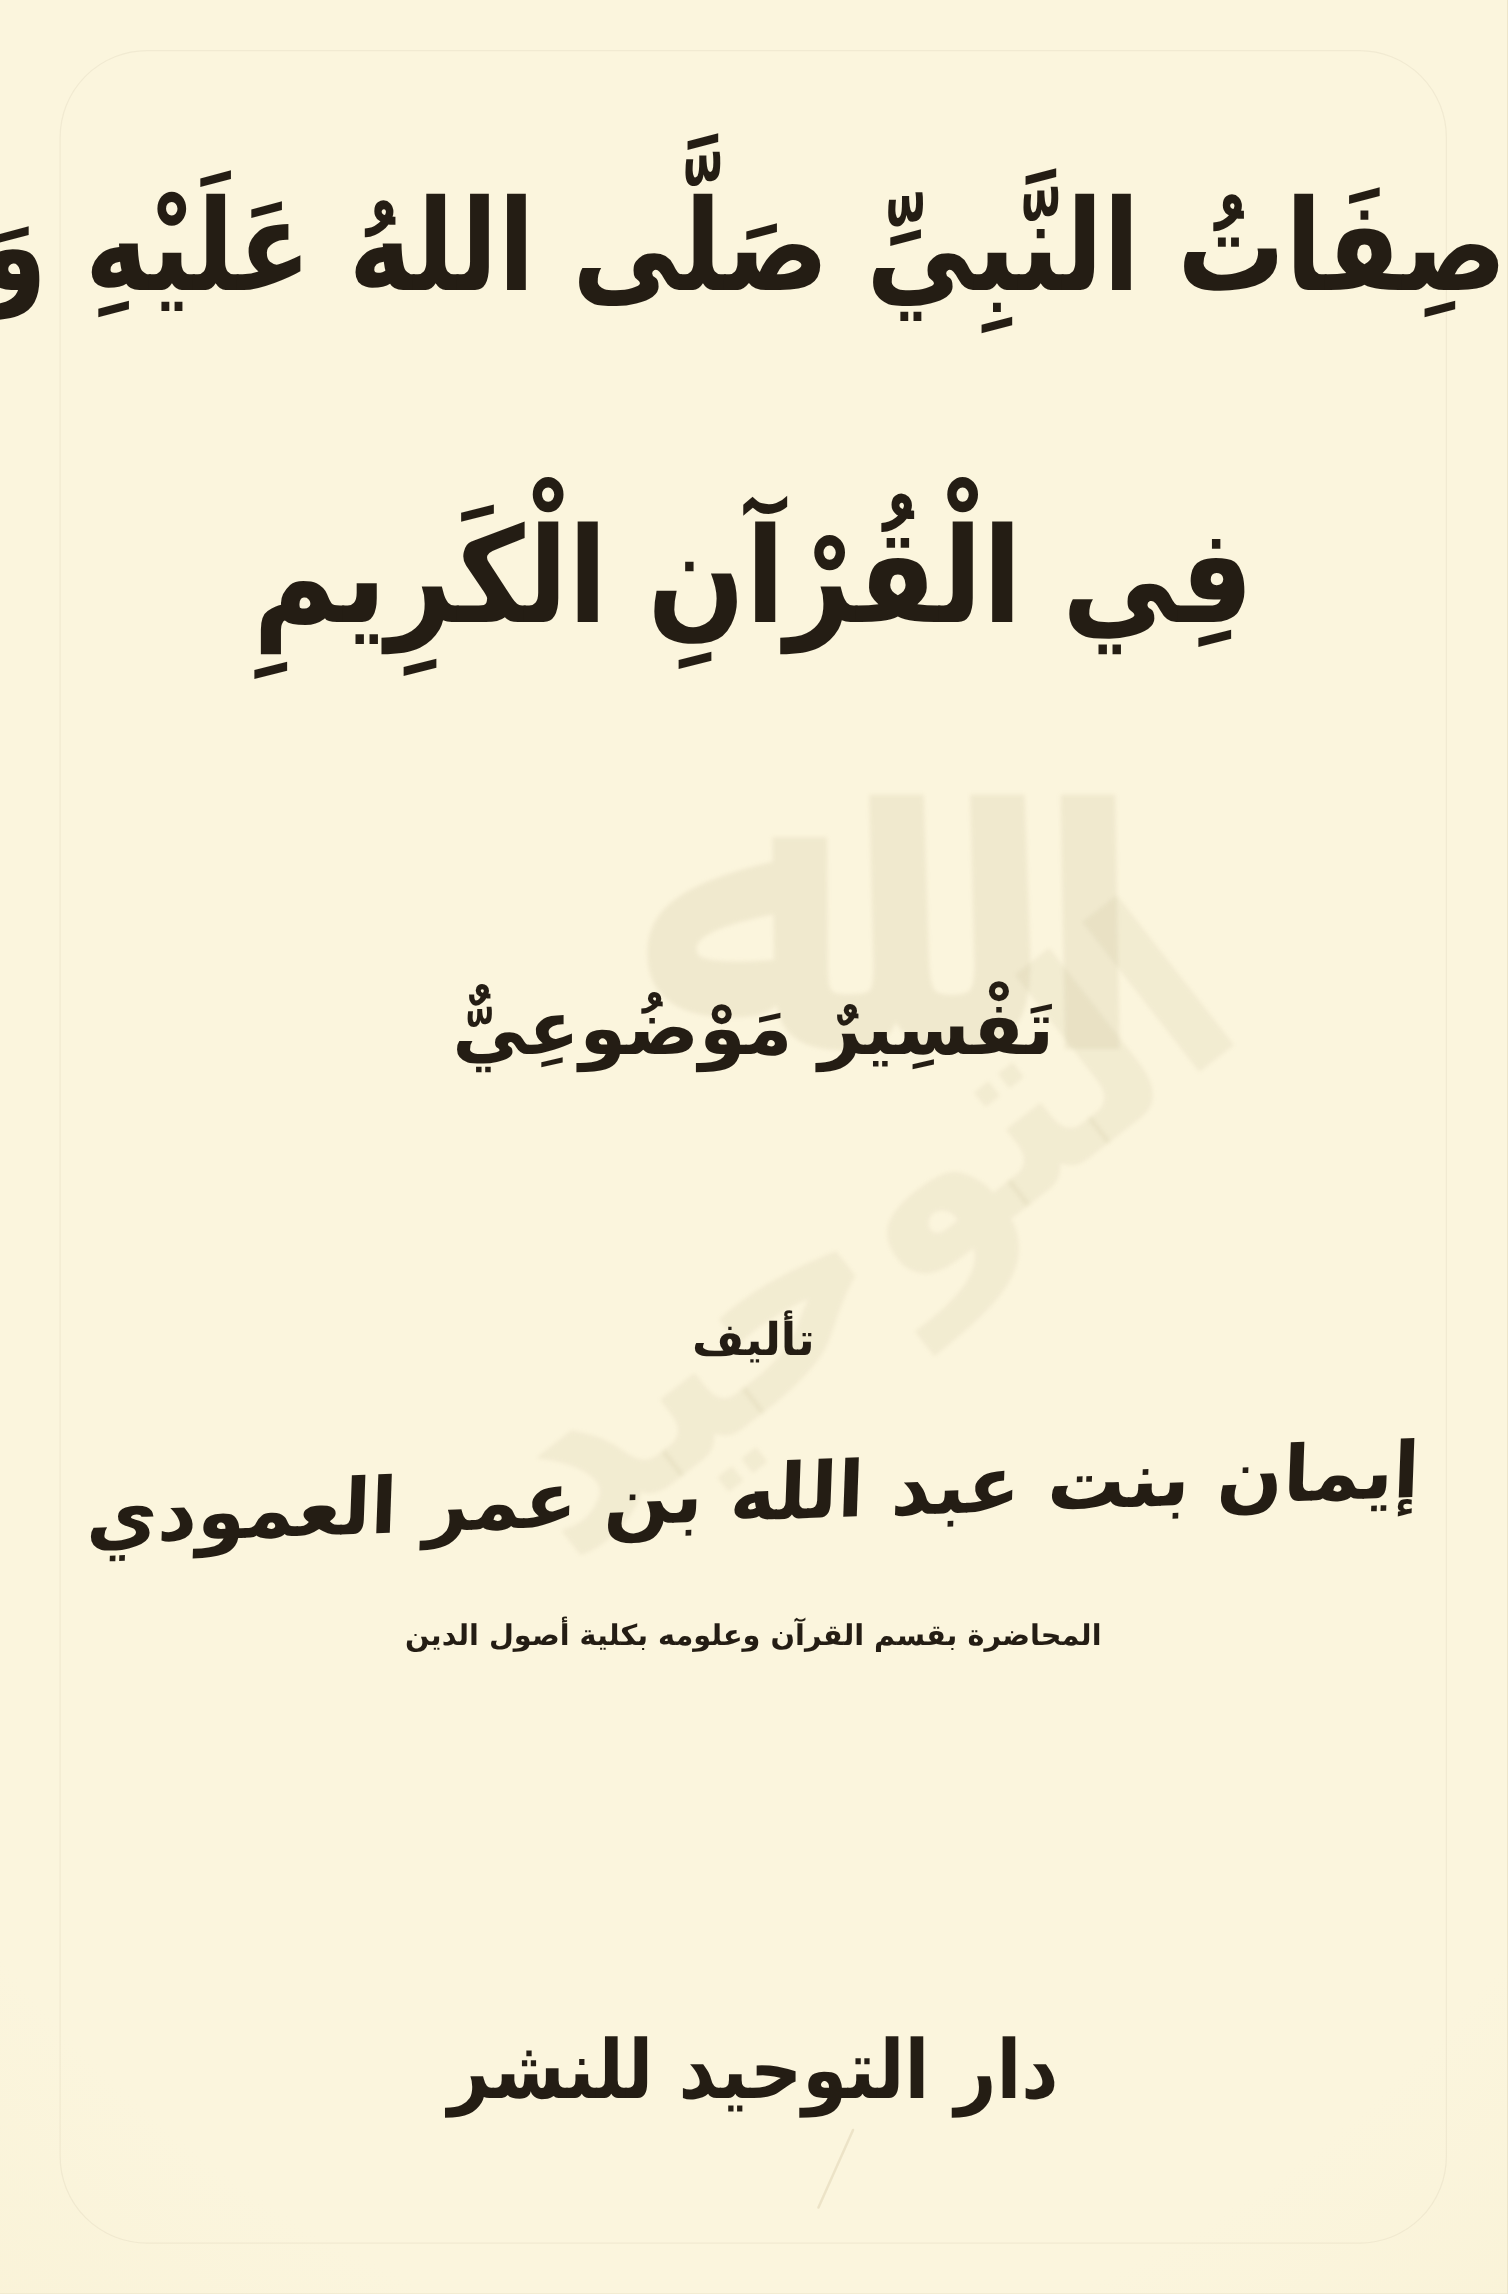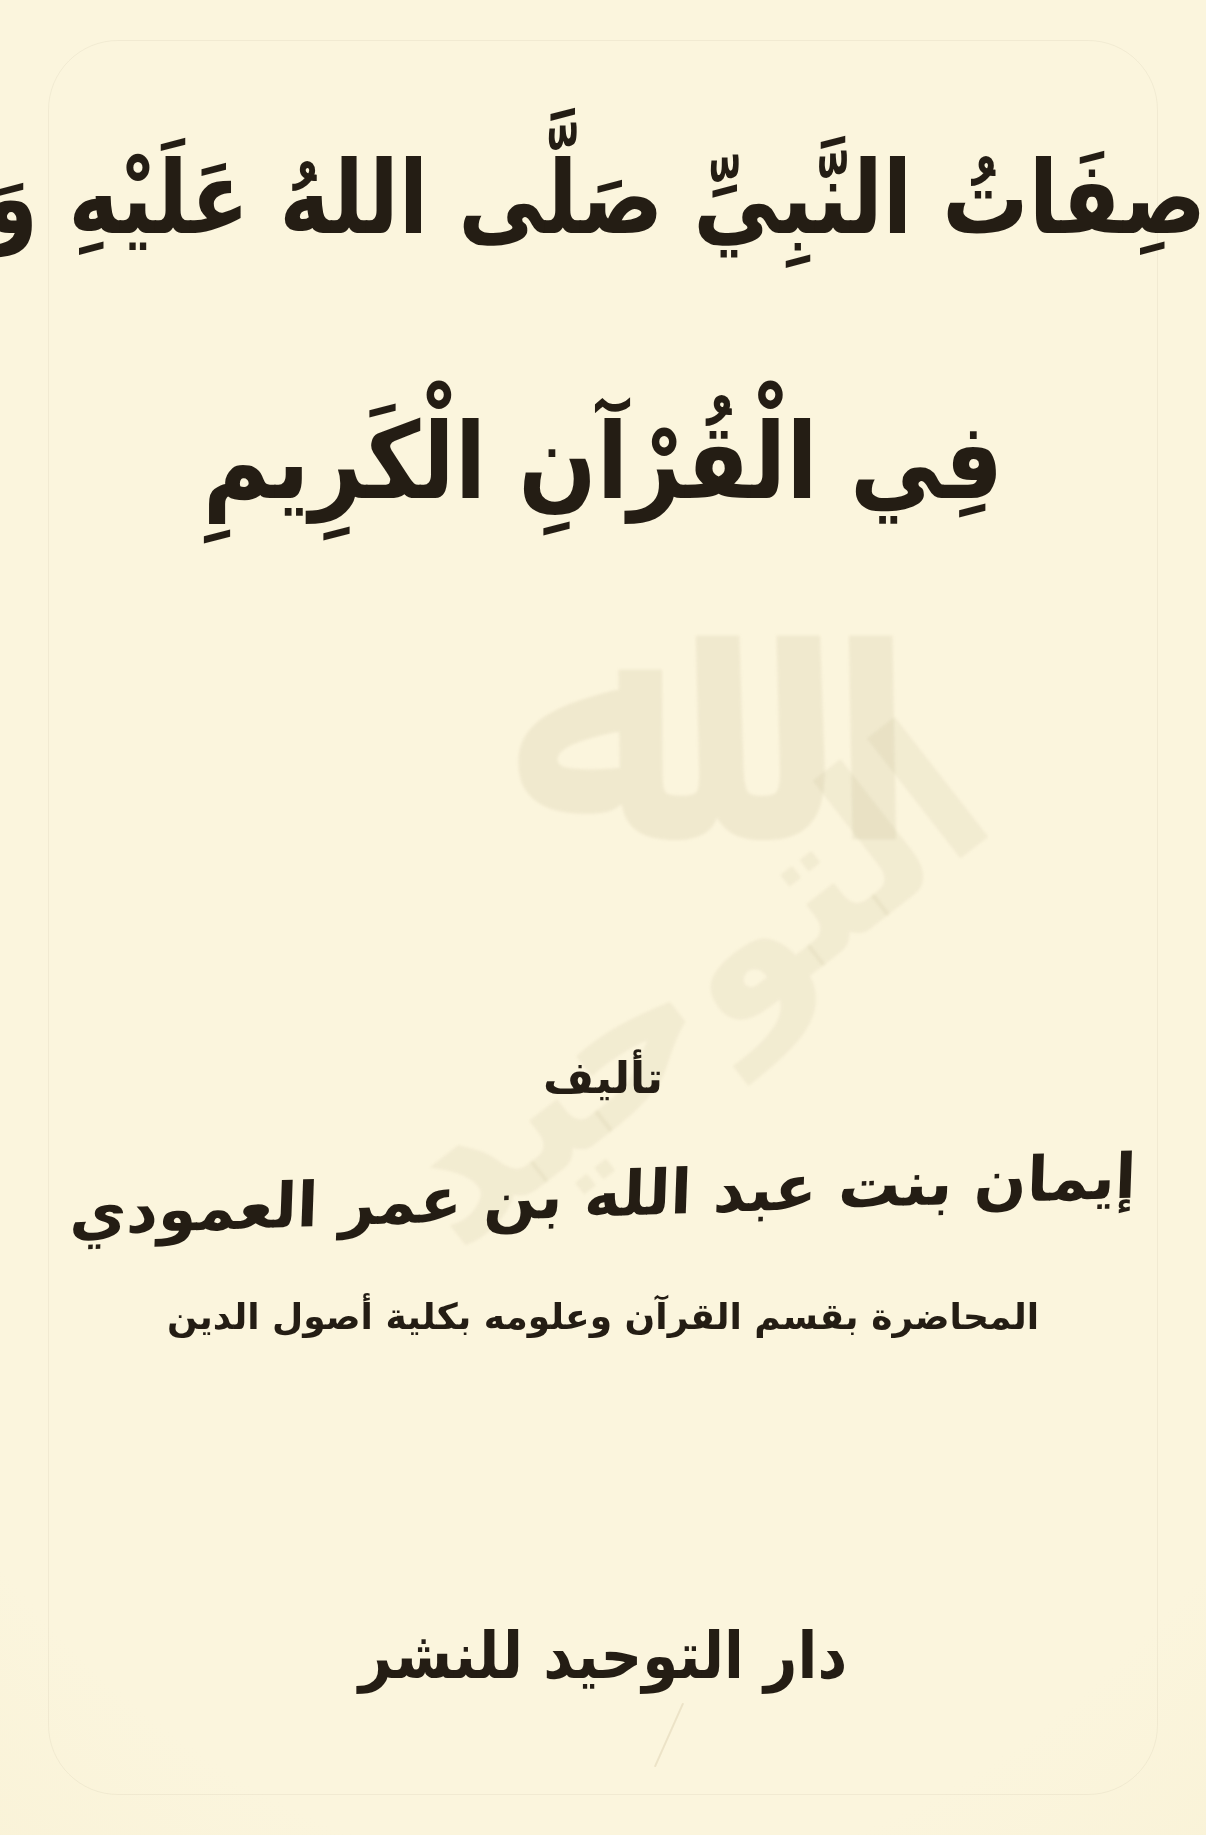--- a/index.html
+++ b/index.html
@@ -50,32 +50,32 @@
     font-weight:bold;
     transform:scaleY(1.15);
   }
   .subtitle{
     top:788px;
     font-size:60px;
     font-weight:bold;
   }
   .byline-label{
     top:1052px;
-    font-size:44px;
+    font-size:36px;
     font-weight:bold;
   }
   .author-name{
     top:1158px;
     font-size:62px;
     font-weight:bold;
     transform:rotate(-2deg) skewX(-4deg);
   }
   .affil1{
     top:1296px;
-    font-size:36px;
+    font-size:23px;
     font-weight:bold;
   }
   .affil2{
     top:1360px;
     font-size:35px;
     font-weight:bold;
   }
   .publisher{
     top:1622px;
     font-size:58px;
@@ -129,20 +129,21 @@
 
   <div class="watermark">
     <span class="wm-top">ﷲ</span>
     <span class="wm-bottom">التوحيد</span>
   </div>
 
   <div class="txt title-line1">صِفَاتُ النَّبِيِّ صَلَّى اللهُ عَلَيْهِ وَسَلَّمْ</div>
 
   <div class="txt title-line2">فِي الْقُرْآنِ الْكَرِيمِ</div>
 
+  <div class="txt subtitle">تَفْسِيرٌ مَوْضُوعِيٌّ</div>
 
   <div class="txt byline-label">تأليف</div>
 
   <div class="txt author-name">إيمان بنت عبد الله بن عمر العمودي</div>
 
   <div class="txt affil1">المحاضرة بقسم القرآن وعلومه بكلية أصول الدين</div>
 
 
   <div class="txt publisher">دار التوحيد للنشر</div>
 

